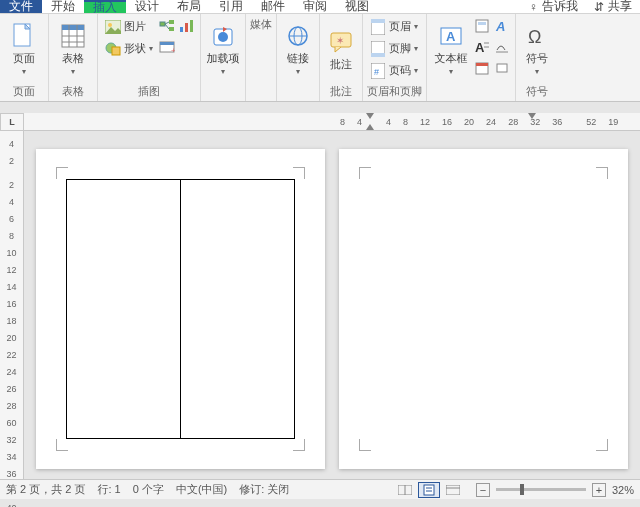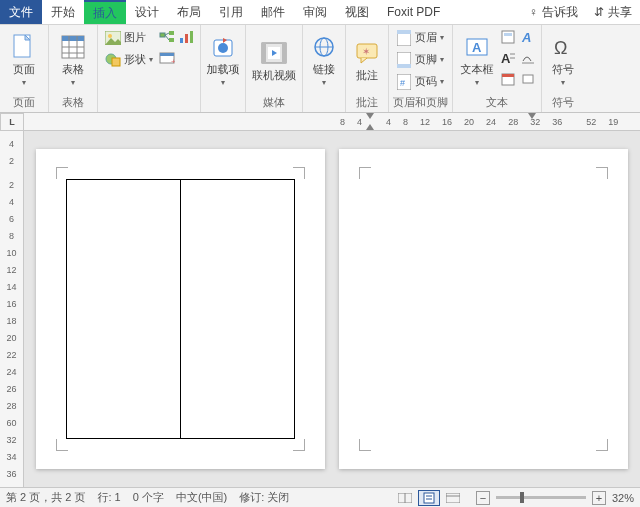--- a/index.html
+++ b/index.html
@@ -1,19 +1,19 @@
 <!DOCTYPE html>
 <html><head>
 <meta charset="utf-8">
 <style>
 * { margin: 0; padding: 0; box-sizing: border-box; font-family: "Microsoft YaHei", "Segoe UI", sans-serif; }
 body { width: 640px; height: 507px; background: #e6e6e6; overflow: hidden; font-size: 12px; color: #444; }
 
 
-.menubar { height: 25px; background: #fff; display: flex; align-items: stretch; border-bottom: 1px solid #d4d4d4; }
+.menubar { height: 14px; background: #fff; display: flex; align-items: stretch; border-bottom: 1px solid #d4d4d4; }
 .menubar .tab { padding: 0 9px; display: flex; align-items: center; font-size: 12px; color: #444; cursor: pointer; }
 .menubar .tab.file { background: #2b579a; color: #fff; }
 .menubar .tab.active { background: #22c55e; border-top: 2px solid #2b579a; color: #2b579a; }
 .menubar .spacer { flex: 1; }
 .menubar .right { display: flex; align-items: center; padding: 0 8px; font-size: 12px; color: #444; gap: 4px; }
 
 
 .ribbon { height: 88px; background: #f3f3f3; border-bottom: 1px solid #c5c5c5; display: flex; }
 .group { border-right: 1px solid #d9d9d9; display: flex; flex-direction: column; padding: 2px 4px 0; }
 .group-body { flex: 1; display: flex; align-items: flex-start; gap: 2px; }
@@ -45,21 +45,21 @@
 .page .cmark { position: absolute; width: 12px; height: 12px; }
 .page .cmark.tl { top: 18px; left: 20px; border-left: 1px solid #aaa; border-top: 1px solid #aaa; }
 .page .cmark.tr { top: 18px; right: 20px; border-right: 1px solid #aaa; border-top: 1px solid #aaa; }
 .page .cmark.bl { bottom: 18px; left: 20px; border-left: 1px solid #aaa; border-bottom: 1px solid #aaa; }
 .page .cmark.br { bottom: 18px; right: 20px; border-right: 1px solid #aaa; border-bottom: 1px solid #aaa; }
 .tbl { position: absolute; top: 30px; left: 30px; right: 30px; bottom: 30px; border: 1.5px solid #000; display: flex; }
 .tbl .cell { flex: 1; border-right: 1.5px solid #000; }
 .tbl .cell:last-child { border-right: none; }
 
 
-.status { position: absolute; left: 0; right: 0; bottom: 0; height: 20px; background: #f3f3f3; border-top: 1px solid #c8c8c8; display: flex; align-items: center; font-size: 11px; color: #555; padding: 0 6px; gap: 12px; }
+.status { position: absolute; left: 0; right: 0; bottom: 8px; height: 20px; background: #f3f3f3; border-top: 1px solid #c8c8c8; display: flex; align-items: center; font-size: 11px; color: #555; padding: 0 6px; gap: 12px; }
 .status .spacer { flex: 1; }
 .viewbtns { display: flex; gap: 2px; }
 .viewbtns .vb { width: 22px; height: 16px; border: 1px solid transparent; display: flex; align-items: center; justify-content: center; cursor: pointer; }
 .viewbtns .vb.active { border-color: #2b579a; background: #e0e8f4; }
 .zoom { display: flex; align-items: center; gap: 6px; }
 .zoom .track { width: 90px; height: 3px; background: #bbb; position: relative; }
 .zoom .track .thumb { position: absolute; left: 24px; top: -4px; width: 4px; height: 11px; background: #666; }
 .zoom .zb { width: 14px; height: 14px; border: 1px solid #999; display: flex; align-items: center; justify-content: center; font-size: 11px; cursor: pointer; }
 
 svg { display: block; }
@@ -70,21 +70,20 @@
 <div class="menubar">
   <div class="tab file">文件</div>
   <div class="tab">开始</div>
   <div class="tab active">插入</div>
   <div class="tab">设计</div>
   <div class="tab">布局</div>
   <div class="tab">引用</div>
   <div class="tab">邮件</div>
   <div class="tab">审阅</div>
   <div class="tab">视图</div>
-  <div class="tab">Foxit PDF</div>
   <div class="spacer"></div>
   <div class="right">
     <span>♀</span>
     <span>告诉我</span>
   </div>
   <div class="right">
     <span>⇵</span>
     <span>共享</span>
   </div>
 </div>
@@ -183,20 +182,23 @@
                 <svg width="16" height="14">
                   <rect x="1" y="2" width="14" height="10" fill="#fff" stroke="#888"></rect>
                   <rect x="1" y="2" width="14" height="3" fill="#5b8fc7"></rect>
                   <text x="12" y="13" font-size="8" fill="#d66">+</text>
                 </svg>
               </span>
             </div>
         </div>
       </div>
     </div>
+    <div class="group-label">
+        <span>插图</span>
+      </div>
   </div>
 
   <div class="group">
     <div class="group-body">
       <div class="bigbtn" style="width:36px">
         <span class="ico">
             <svg width="24" height="24">
               <rect x="3" y="5" width="18" height="16" rx="2" fill="#fff" stroke="#4a8bd8"></rect>
               <circle cx="12" cy="13" r="5" fill="#4a8bd8"></circle>
               <path d="M12 8 L12 3 L16 5 Z" fill="#d85a4a"></path>
@@ -205,34 +207,20 @@
         <span class="lbl"><span>加载项</span></span>
         <span class="dd">▾</span>
       </div>
     </div>
     <div class="group-label">
         <span></span>
       </div>
   </div>
 
   <div class="group">
-    <div class="group-body">
-      <div class="bigbtn" style="width:48px">
-        <span class="ico">
-            <svg width="26" height="22">
-              <rect x="1" y="1" width="24" height="20" fill="#e6e6e6" stroke="#888"></rect>
-              <rect x="1" y="1" width="4" height="20" fill="#bbb"></rect>
-              <rect x="21" y="1" width="4" height="20" fill="#bbb"></rect>
-              <rect x="7" y="5" width="12" height="12" fill="#fff"></rect>
-              <path d="M11 8 L16 11 L11 14 Z" fill="#4a8bd8"></path>
-            </svg>
-          </span>
-        <span class="lbl">联机视频</span>
-      </div>
-    </div>
     <div class="group-label">
         <span>媒体</span>
       </div>
   </div>
 
   <div class="group">
     <div class="group-body">
       <div class="bigbtn" style="width:34px">
         <span class="ico">
             <svg width="24" height="22">
@@ -369,23 +357,20 @@
           <div class="mini">
               <span>
                 <svg width="14" height="14">
                   <rect x="2" y="3" width="10" height="8" fill="#fff" stroke="#888"></rect>
                 </svg>
               </span>
             </div>
         </div>
       </div>
     </div>
-    <div class="group-label">
-        <span>文本</span>
-      </div>
   </div>
 
   <div class="group" style="border-right:none">
     <div class="group-body">
       <div class="bigbtn" style="width:34px">
         <span class="ico">
             <svg width="22" height="22">
               <text x="2" y="18" font-size="18" fill="#555">Ω</text>
             </svg>
           </span>

